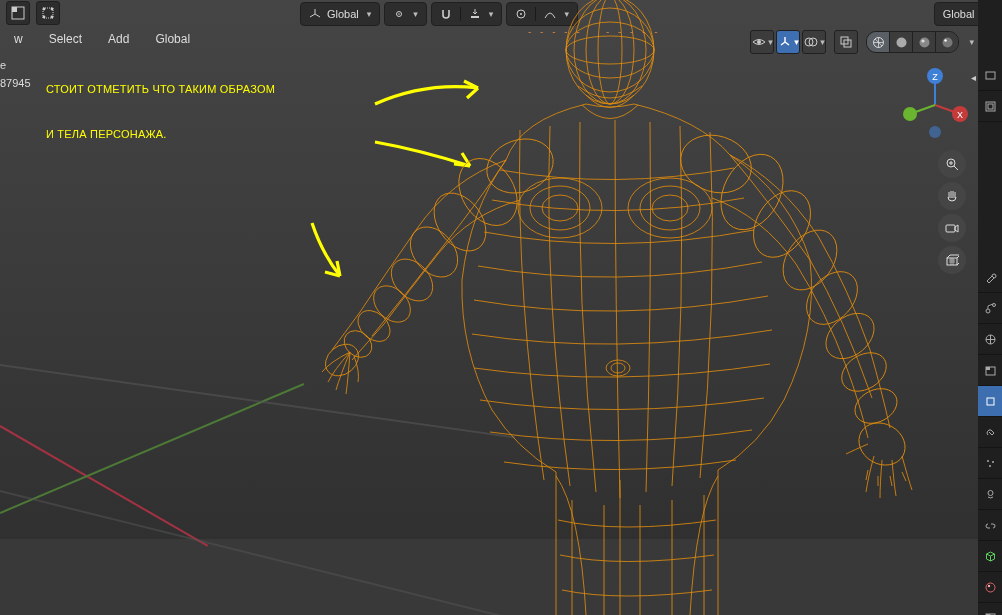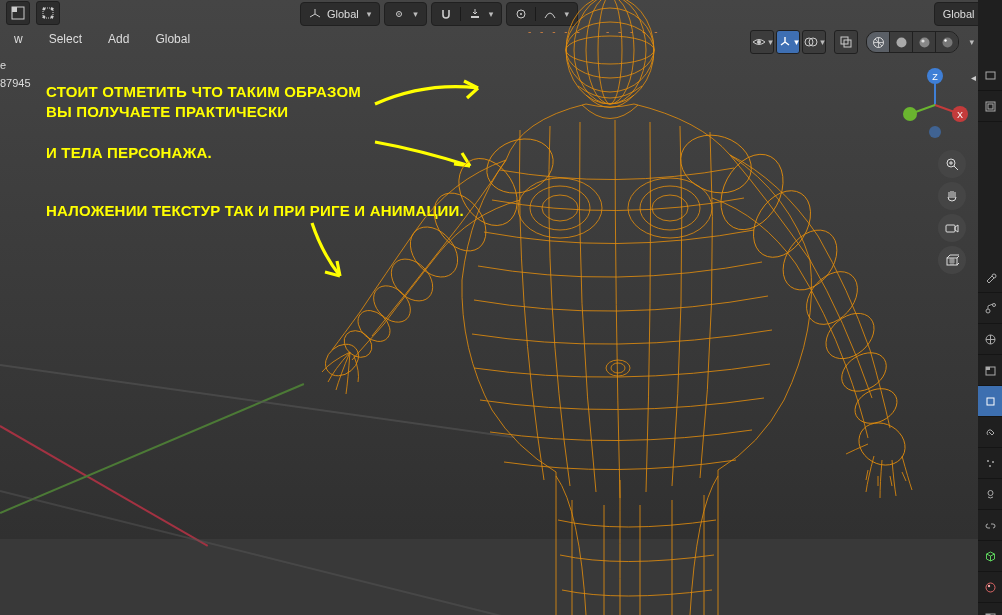--- a/index.html
+++ b/index.html
@@ -20,21 +20,21 @@
   
   .tool-second{position:absolute;right:28px;top:30px;display:flex;gap:8px;align-items:center;}
   .tool-second .icon-btn{background:#3c3c3c;}
   .tool-second .active{background:#3e6fb3;}
   .shading-group{display:flex;border:1px solid #202020;border-radius:10px;overflow:hidden;}
   .shading-group .shade{width:22px;height:20px;display:flex;align-items:center;justify-content:center;background:#3c3c3c;border-right:1px solid #202020;}
   .shading-group .shade:last-child{border-right:none;}
   .shading-group .shade.sel{background:#5a5f66;}
 
   
-  .annot{position:absolute;left:46px;top:82px;color:#ffff00;font-weight:700;font-size:15px;line-height:1.35;letter-spacing:.2px;text-transform:uppercase;font-family:Arial,sans-serif;}
+  .annot{position:absolute;left:46px;top:82px;color:#ffff00;font-weight:400;font-size:11px;line-height:1.35;letter-spacing:.2px;text-transform:uppercase;font-family:Arial,sans-serif;}
   .annot p{margin:0 0 18px 0;}
 
   
   .clip-left{position:absolute;left:0;top:58px;color:#ddd;font-size:11px;line-height:14px;}
   .clip-left .num{margin-top:4px;}
 
   
   .gizmo{position:absolute;right:32px;top:70px;width:70px;height:70px;}
   .gizmo svg{overflow:visible;}
   .nav-btn{position:absolute;right:36px;width:28px;height:28px;border-radius:14px;background:rgba(70,70,70,.85);display:flex;align-items:center;justify-content:center;color:#ddd;}
@@ -199,27 +199,26 @@
   </div>
 
   <div class="floorline" style="left:0;top:425px;width:240px;background:#a33242;transform:rotate(30deg);"></div>
   <div class="floorline" style="left:0;top:512px;width:330px;background:#4c7a36;transform:rotate(-23deg);"></div>
   <div class="floorline" style="left:0;top:364px;width:520px;background:#555;transform:rotate(8deg);opacity:.6"></div>
   <div class="floorline" style="left:0;top:490px;width:530px;background:#555;transform:rotate(14deg);opacity:.5"></div>
 
   <div class="annot">
     <p>
       <span>СТОИТ ОТМЕТИТЬ ЧТО ТАКИМ ОБРАЗОМ</span><br>
-      <span>ВЫ ПОЛУЧАЕТЕ ПРАКТИЧЕСКИ</span><br>
+      <br>
       <br>
       <span>И ТЕЛА ПЕРСОНАЖА.</span>
     </p>
     <p>
       <br>
-      <span>НАЛОЖЕНИИ ТЕКСТУР ТАК И ПРИ РИГЕ И АНИМАЦИИ.</span>
     </p>
   </div>
 
   <svg class="arrow" style="left:370px;top:74px" width="120" height="40">
     <path d="M5 30 Q55 8 108 14"></path>
       <path d="M108 14 l-14 -7 M108 14 l-11 10"></path>
   </svg>
   <svg class="arrow" style="left:370px;top:130px" width="110" height="50">
     <path d="M5 12 Q50 20 100 36"></path>
       <path d="M100 36 l-16 -2 M100 36 l-8 -13"></path>

